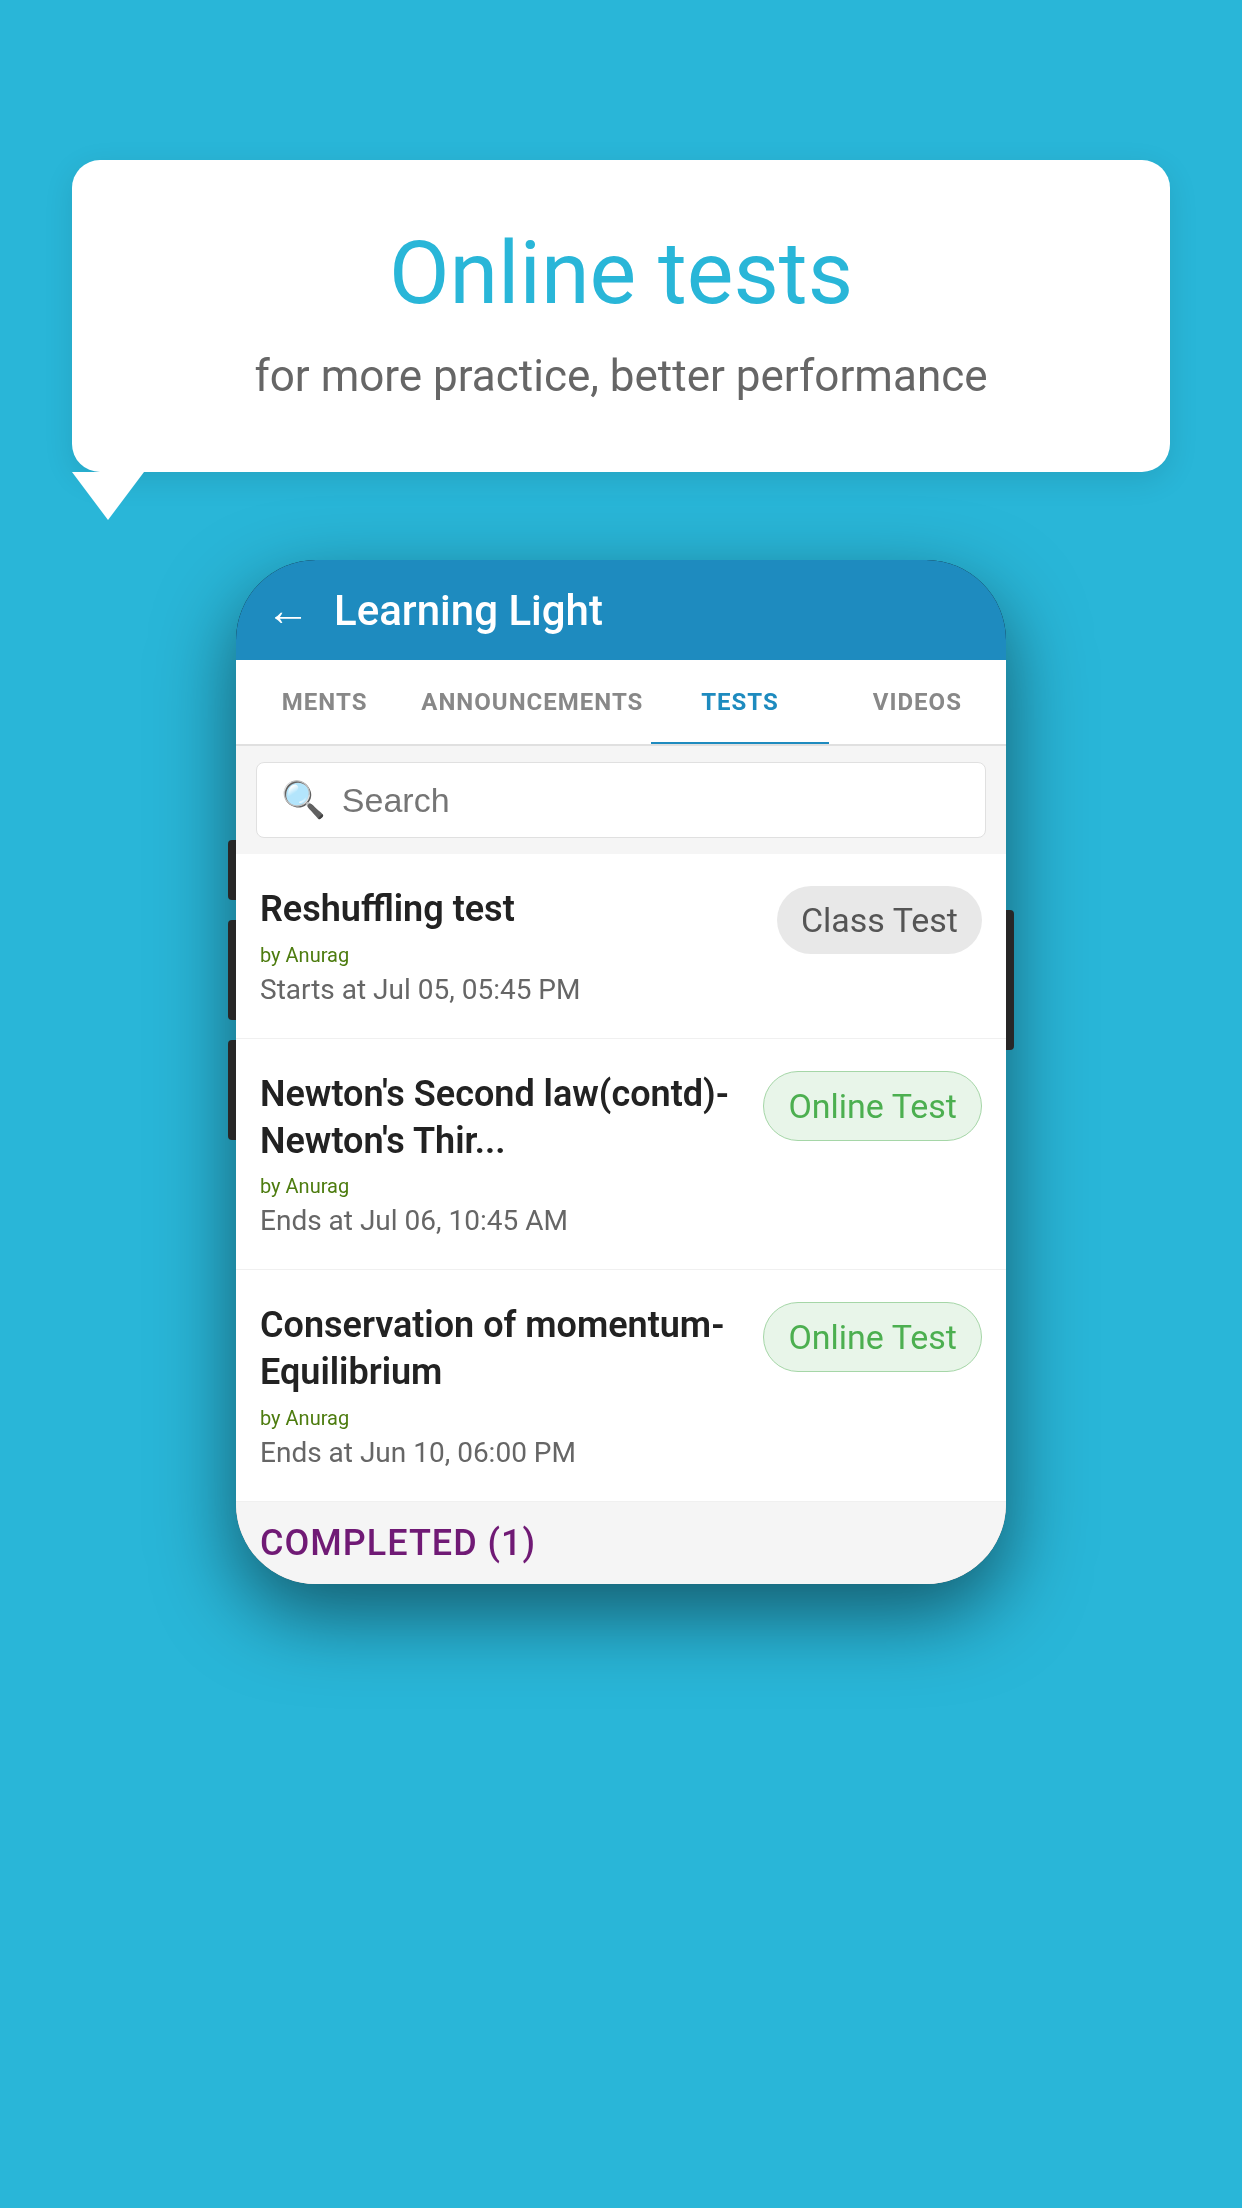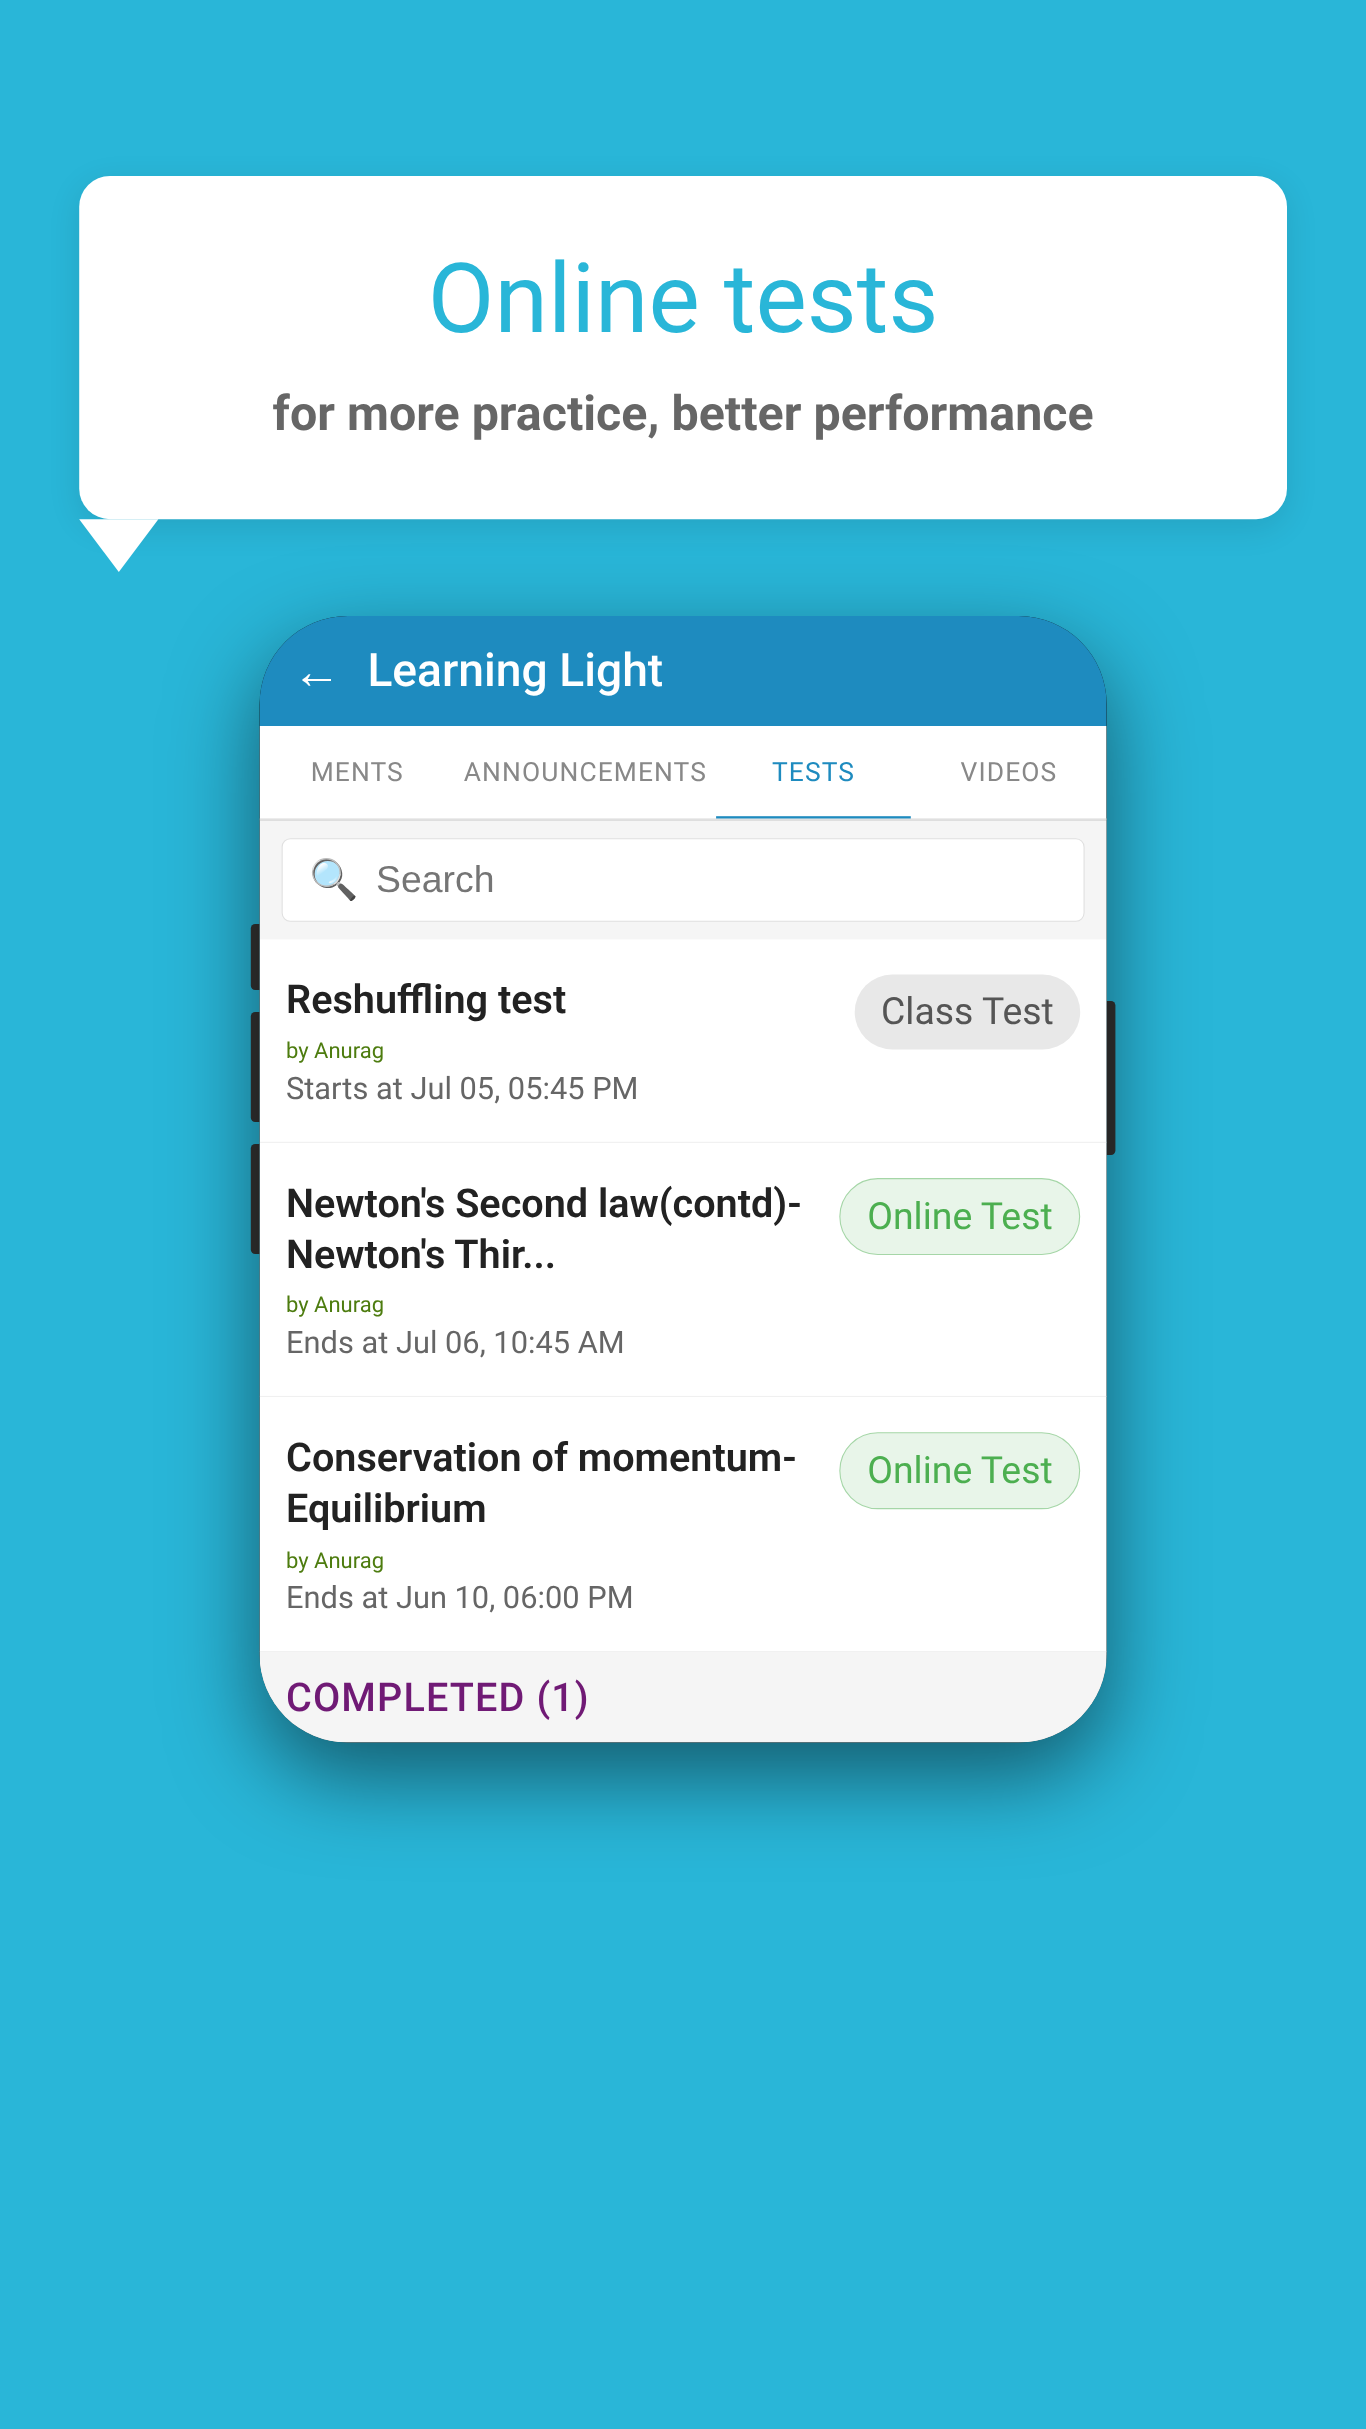--- a/index.html
+++ b/index.html
@@ -47,21 +47,21 @@
       font-size: 88px;
       font-weight: 400;
       color: #29b6d8;
       line-height: 1.2;
       margin-bottom: 24px;
     }
 
     .bubble-subtitle {
       font-size: 44px;
       color: #666;
-      font-weight: 700;
+      font-weight: 400;
     }
 
     
     .phone-wrapper {
       position: absolute;
       top: 560px;
       left: 50%;
       transform: translateX(-50%);
       width: 770px;
     }
@@ -144,21 +144,21 @@
       display: flex;
       border-bottom: 2px solid #e0e0e0;
       overflow: hidden;
     }
 
     .tab {
       flex: 1;
       text-align: center;
       padding: 28px 8px;
       font-size: 24px;
-      font-weight: 400;
+      font-weight: 700;
       color: #888;
       letter-spacing: 1px;
       position: relative;
       cursor: pointer;
     }
 
     .tab.active {
       color: #1e8bbf;
     }
 

